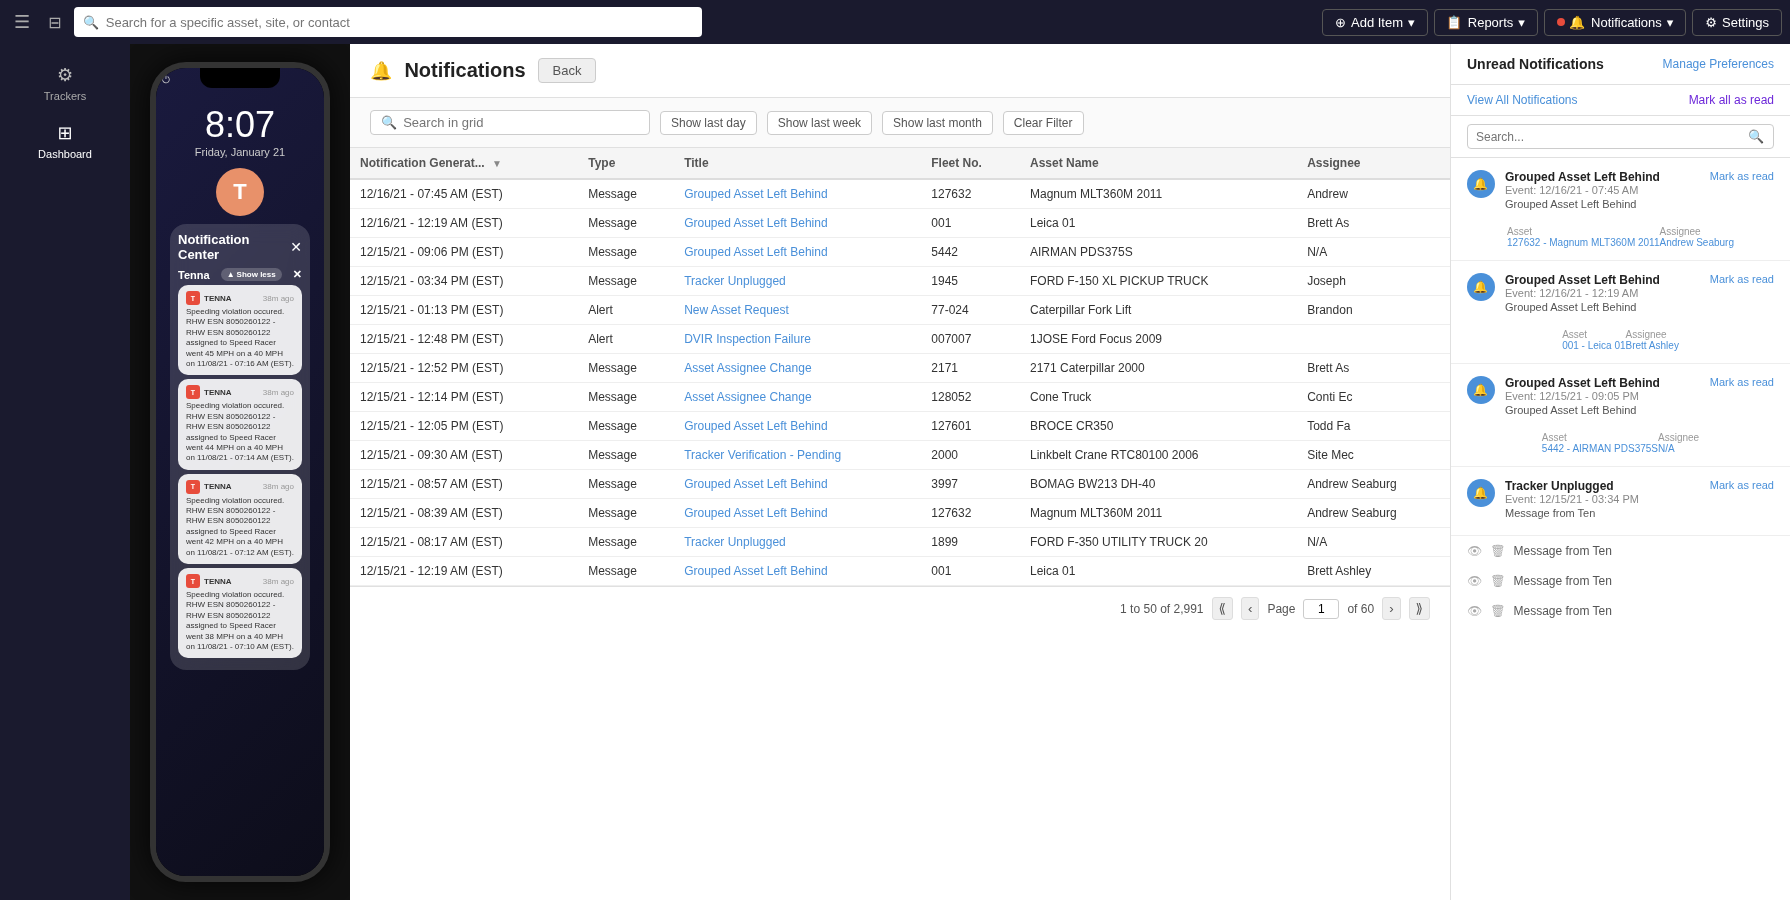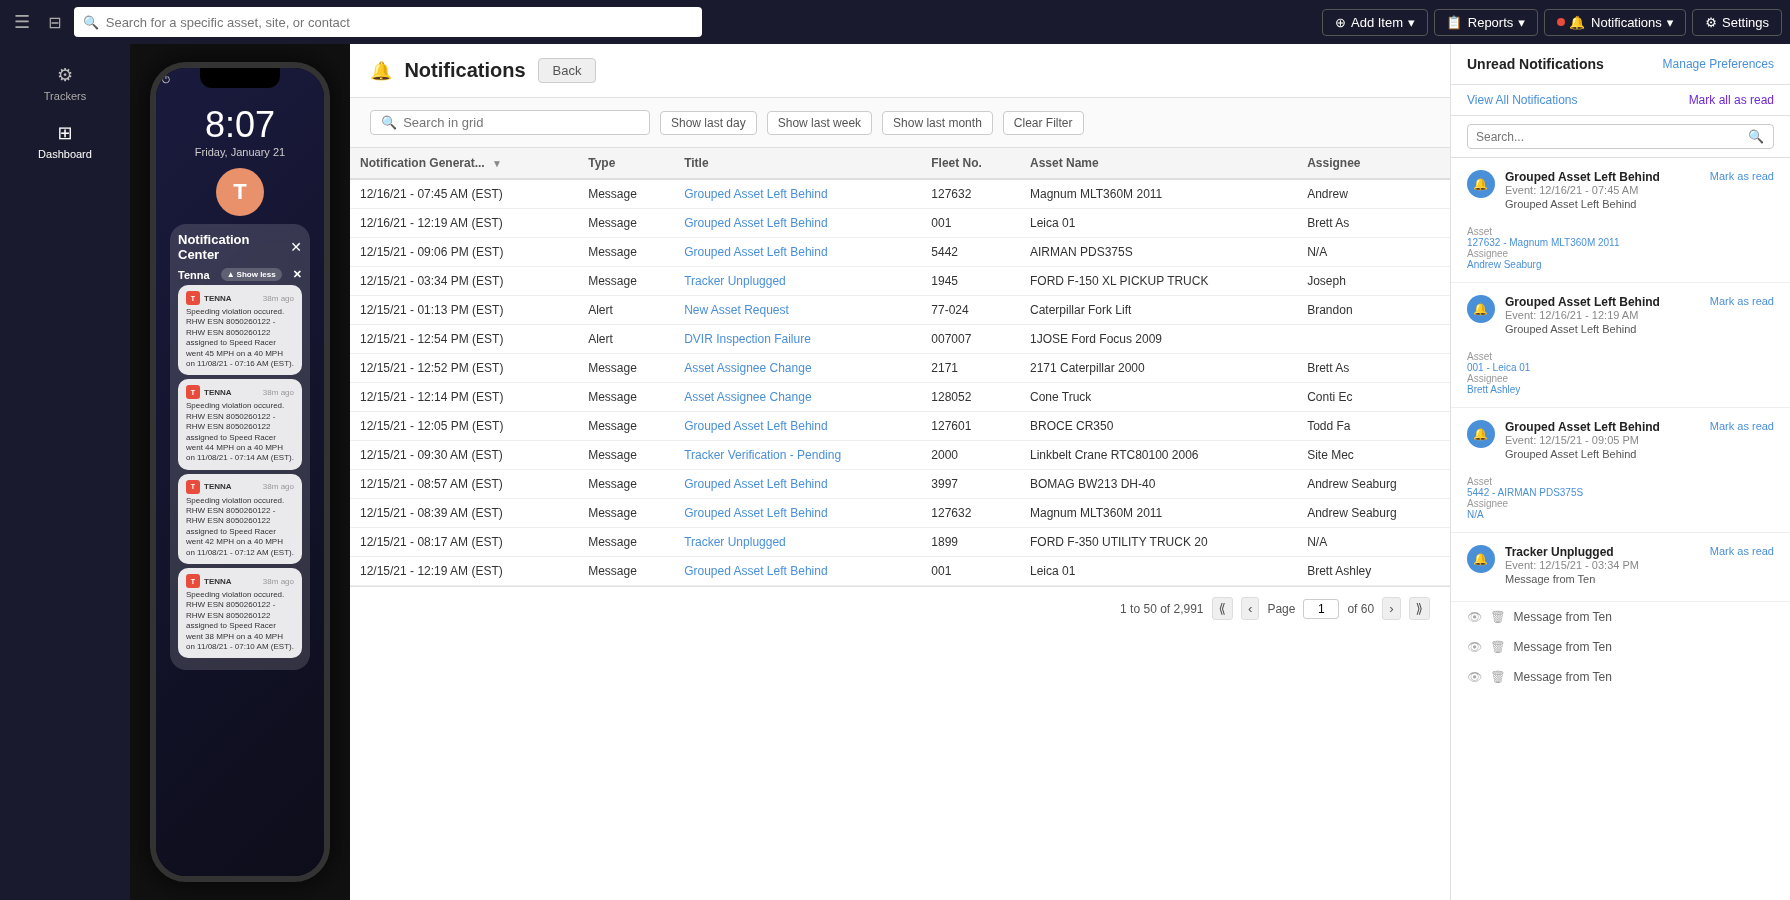--- a/index.html
+++ b/index.html
@@ -132,21 +132,21 @@
     .rp-search input { border: none; outline: none; font-size: 12px; flex: 1; color: #555; }
 
     .notif-card { padding: 12px 16px; border-bottom: 1px solid #eee; }
     .notif-card-header { display: flex; justify-content: space-between; align-items: flex-start; margin-bottom: 4px; }
     .notif-card-icon { width: 28px; height: 28px; background: #4a90d9; border-radius: 50%; display: flex; align-items: center; justify-content: center; color: #fff; font-size: 12px; flex-shrink: 0; }
     .notif-card-content { flex: 1; margin-left: 10px; }
     .notif-card-title { font-size: 12px; font-weight: 600; color: #222; }
     .notif-card-event { font-size: 11px; color: #888; margin-bottom: 2px; }
     .notif-card-subtitle { font-size: 11px; color: #555; }
     .notif-mark-read { font-size: 11px; color: #4a90d9; cursor: pointer; white-space: nowrap; }
-    .notif-meta { display: flex; justify-content: center; margin-top: 16px; flex-direction: column; }
+    .notif-meta { display: flex; justify-content: center; margin-top: 16px; }
     .notif-meta-item { font-size: 10px; }
     .notif-meta-label { color: #999; }
     .notif-meta-value { color: #4a90d9; font-weight: 500; cursor: pointer; }
 
     .rp-footer-row { display: flex; align-items: center; padding: 8px 16px; font-size: 12px; color: #555; gap: 8px; }
 
     
     ::-webkit-scrollbar { width: 6px; height: 6px; }
     ::-webkit-scrollbar-track { background: #f1f1f1; }
     ::-webkit-scrollbar-thumb { background: #ccc; border-radius: 3px; }
@@ -318,21 +318,21 @@
   </tr>
           <tr>
     <td>12/15/21 - 01:13 PM (EST)</td>
     <td>Alert</td>
     <td><a class="link-text">New Asset Request</a></td>
     <td>77-024</td>
     <td>Caterpillar Fork Lift</td>
     <td>Brandon</td>
   </tr>
           <tr>
-    <td>12/15/21 - 12:54 PM (EST)</td>
+    <td>12/15/21 - 12:48 PM (EST)</td>
     <td>Alert</td>
     <td><a class="link-text">DVIR Inspection Failure</a></td>
     <td>007007</td>
     <td>1JOSE Ford Focus 2009</td>
     <td></td>
   </tr>
           <tr>
     <td>12/15/21 - 12:52 PM (EST)</td>
     <td>Message</td>
     <td><a class="link-text">Asset Assignee Change</a></td>

